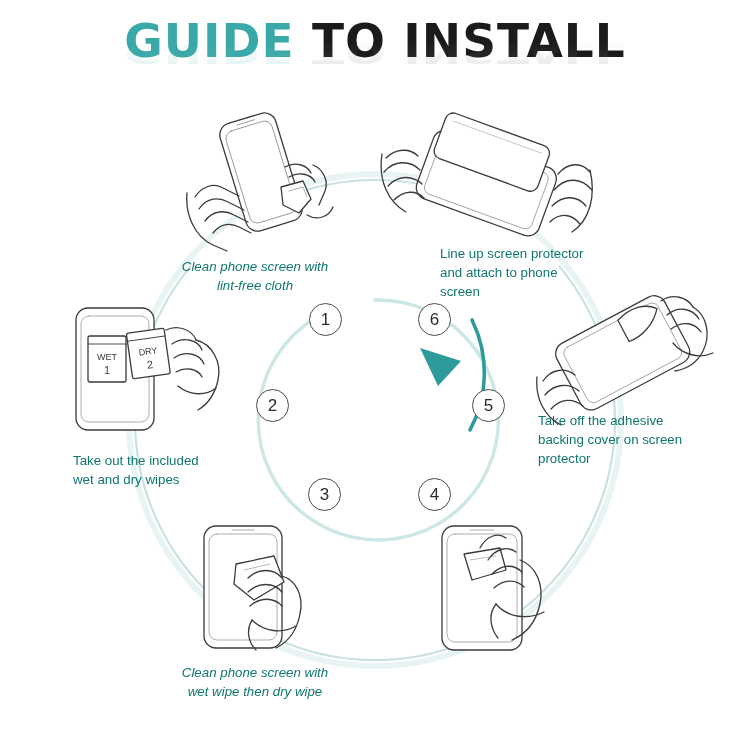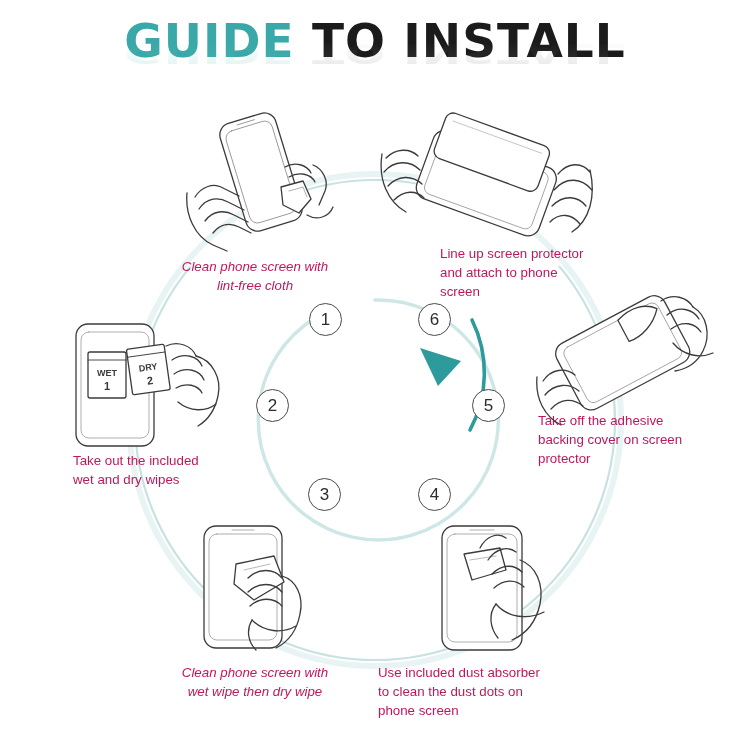--- a/index.html
+++ b/index.html
@@ -78,21 +78,21 @@
     font-family: "Liberation Sans", sans-serif;
     display: flex;
     align-items: center;
     justify-content: center;
     background: #ffffff;
   }
 
   
   .caption {
     position: absolute;
-    color: #be185d;
+    color: #0f766e;
     font-size: 13.3px;
     line-height: 1.42;
     font-family: "Liberation Sans", sans-serif;
     white-space: pre-line;
   }
   .caption.center { text-align: center; font-style: italic; }
   .caption.left { text-align: left; }
 
   
   .illus {
@@ -135,23 +135,20 @@
 
   <div class="caption center" style="left:140px; top:258px; width:230px;">Clean phone screen with
 lint-free cloth</div>
 
   <div class="caption left" style="left:73px; top:452px; width:210px;">Take out the included
 wet and dry wipes</div>
 
   <div class="caption center" style="left:140px; top:664px; width:230px;">Clean phone screen with
 wet wipe then dry wipe</div>
 
-  <div class="caption left" style="left:378px; top:664px; width:260px;">Use included dust absorber
-to clean the dust dots on
-phone screen</div>
 
   <div class="caption left" style="left:538px; top:412px; width:210px;">Take off the adhesive
 backing cover on screen
 protector</div>
 
   <div class="caption left" style="left:440px; top:245px; width:215px;">Line up screen protector
 and attach to phone
 screen</div>
 
   <div class="illus" style="left:185px; top:105px;">
@@ -172,21 +169,21 @@
       <path d="M96 82 l22 -6 8 18 -12 14 -16 -8 z" fill="#ffffff" stroke="#3b3b3b"></path>
       <path d="M104 86 l14 -4 4 10" stroke="#9b9b9b" stroke-width="0.8"></path>
 
       <path d="M100 62 c10 -6 22 -2 26 6" stroke="#3b3b3b"></path>
       <path d="M104 72 c10 -6 22 -3 26 5" stroke="#3b3b3b"></path>
       <path d="M128 60 c10 4 16 16 12 26 l-6 14" stroke="#3b3b3b"></path>
       <path d="M122 110 c10 6 22 2 26 -8" stroke="#3b3b3b"></path>
     </svg>
   </div>
 
-  <div class="illus" style="left:60px; top:316px;font-weight:bold;">
+  <div class="illus" style="left:60px; top:300px;">
     <svg width="185" height="140" viewBox="0 0 185 140" fill="none" stroke="#3b3b3b" stroke-width="1.3" stroke-linecap="round" stroke-linejoin="round">
 
       <rect x="16" y="8" width="78" height="122" rx="12" fill="#ffffff" stroke="#3b3b3b"></rect>
       <rect x="21" y="16" width="68" height="106" rx="8" fill="#ffffff" stroke="#9a9a9a" stroke-width="0.8"></rect>
 
       <g>
         <rect x="28" y="36" width="38" height="46" rx="2" fill="#ffffff" stroke="#3b3b3b"></rect>
         <line x1="28" y1="44" x2="66" y2="44" stroke="#3b3b3b" stroke-width="0.9"></line>
         <text x="47" y="60" font-family="Liberation Sans, sans-serif" font-size="9" fill="#3b3b3b" stroke="none" text-anchor="middle">WET</text>
         <text x="47" y="74" font-family="Liberation Sans, sans-serif" font-size="11" fill="#3b3b3b" stroke="none" text-anchor="middle">1</text>

